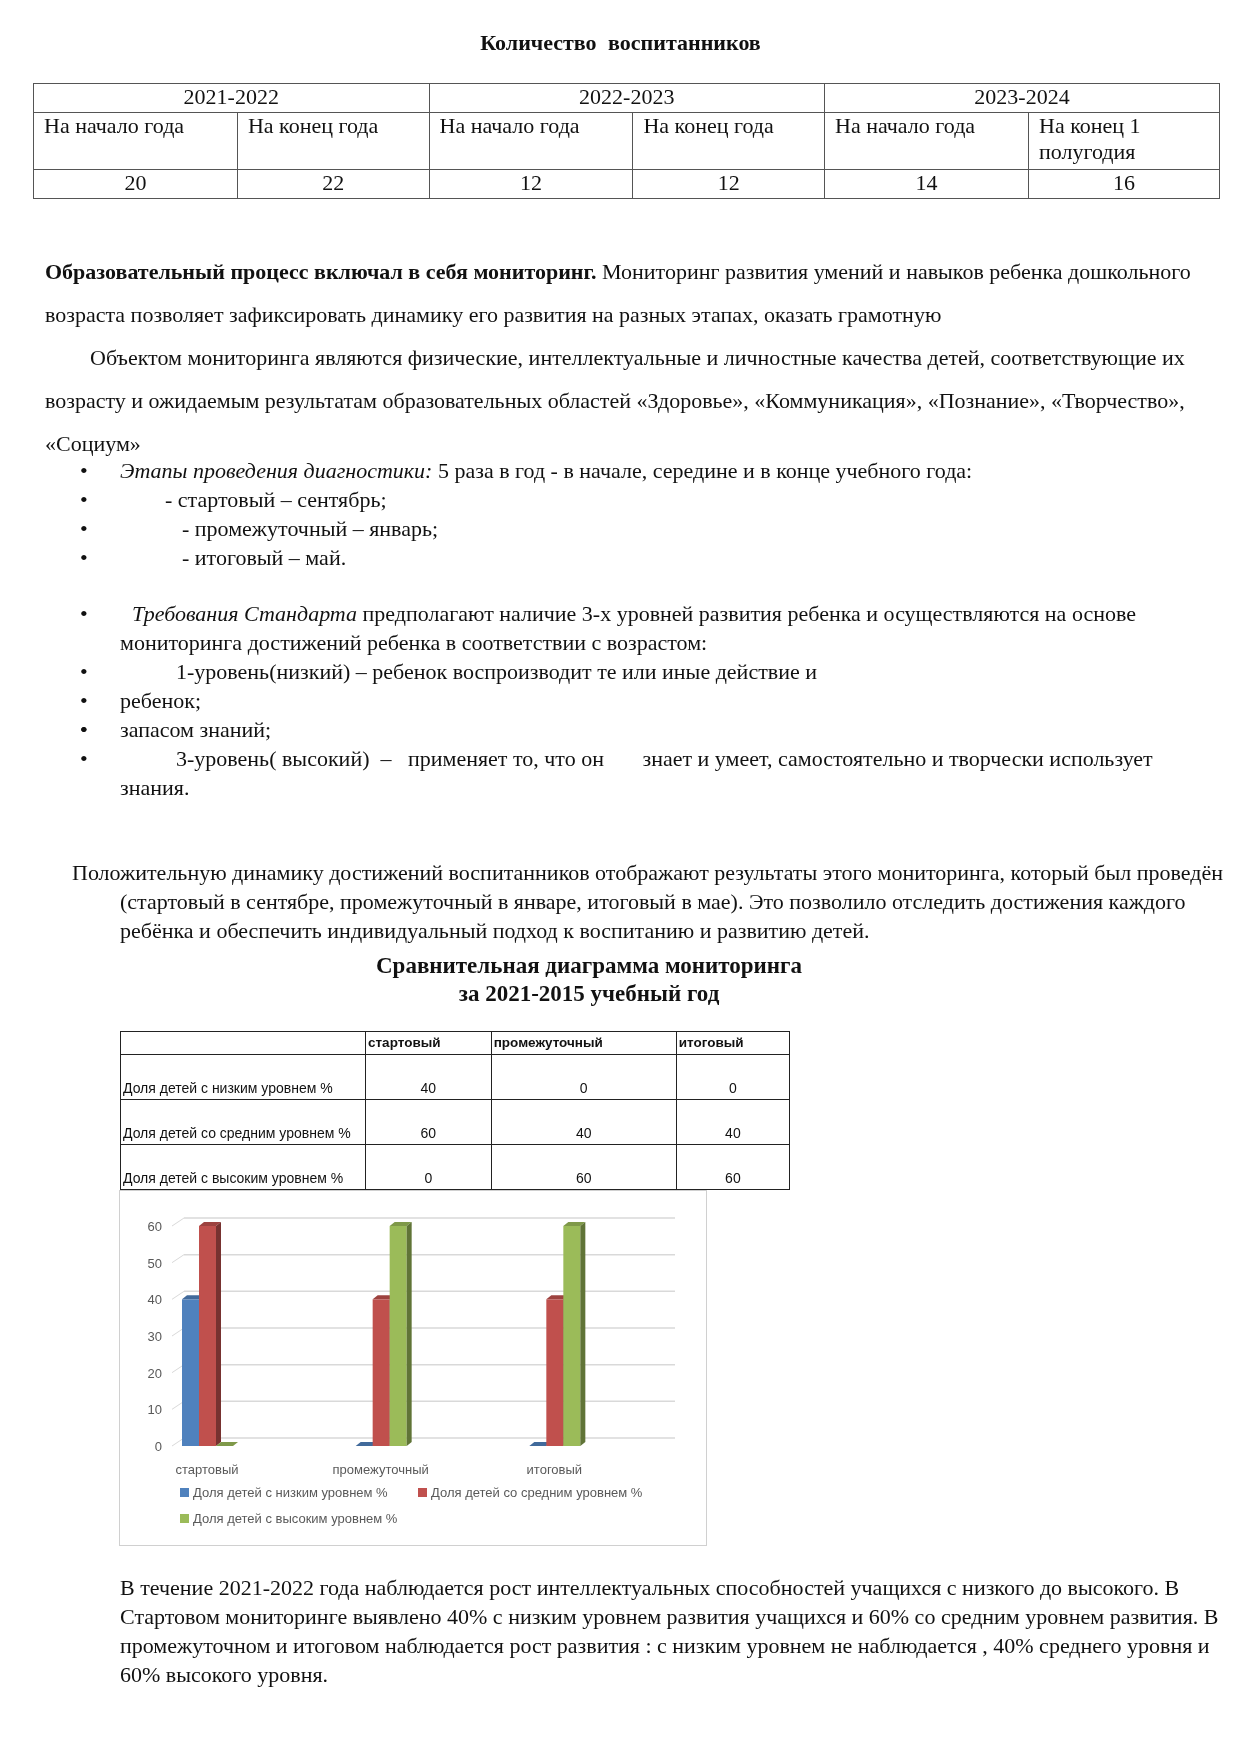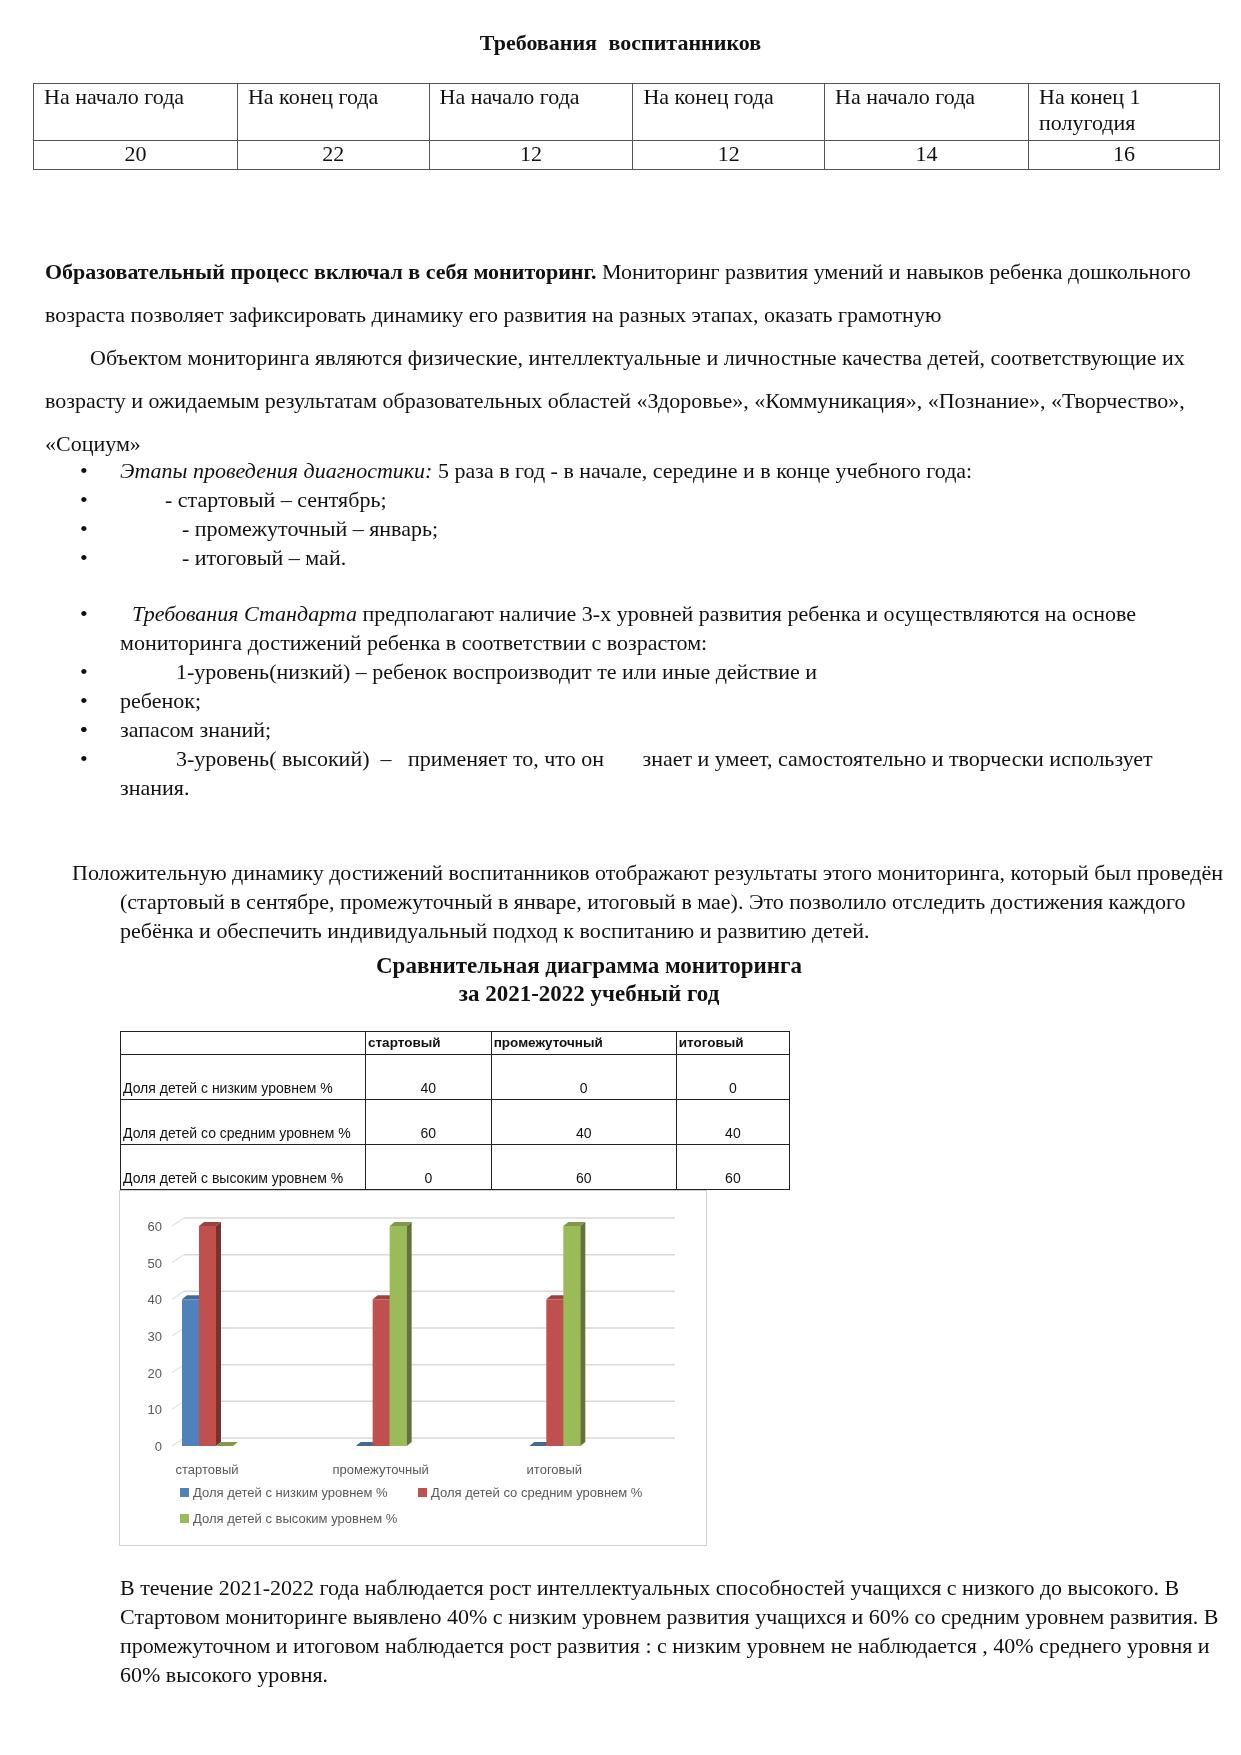--- a/index.html
+++ b/index.html
@@ -47,24 +47,29 @@
   }
   .legend { font-family: "Liberation Sans", sans-serif; font-size: 13px; color: #595959; }
   .legend .item { position: absolute; white-space: nowrap; }
   .legend .sw { display: inline-block; width: 9px; height: 9px; margin-right: 4px; vertical-align: 0px; }
 
   .conclusion { left: 120px; width: 1100px; font-size: 22px; line-height: 29px; }
 </style>
 </head>
 <body>
 
-<div class="abs doc-title">Требования  воспитанников</div>
+<div class="abs doc-title">Количество  воспитанников</div>
 
 <table class="count">
   <tbody>
+      <tr class="years">
+    <td colspan="2">2021-2022</td>
+    <td colspan="2">2022-2023</td>
+    <td colspan="2">2023-2024</td>
+  </tr>
   <tr class="heads">
     <td>На начало года</td>
     <td>На конец года</td>
     <td>На начало года</td>
     <td>На конец года</td>
     <td>На начало года</td>
     <td style="width:170px">На конец 1 полугодия</td>
   </tr>
   <tr class="vals">
     <td>20</td>
@@ -125,21 +130,21 @@
   <div class="bullet">
     <span class="dot">•</span>
     <span style="padding-left:56px; white-space:pre-wrap">3-уровень( высокий)  –   применяет то, что он       знает и умеет, самостоятельно и творчески использует знания.</span>
   </div>
 </div>
 
 <div class="abs" style="top:858px; left:72px; width:1140px; font-size:22px; line-height:29px; padding-left:48px; text-indent:-48px;">Положительную динамику достижений воспитанников отображают результаты этого мониторинга, который был проведён (стартовый в сентябре, промежуточный в январе, итоговый в мае). Это позволило отследить достижения каждого ребёнка и обеспечить индивидуальный подход к воспитанию и развитию детей.</div>
 
 <div class="abs chart-title" style="top:952px;padding-left:14px;">
   <div>Сравнительная диаграмма мониторинга</div>
-  <div>за 2021-2022 учебный год</div>
+  <div>за 2021-2015 учебный год</div>
 </div>
 
 <table class="mon">
   <tbody>
       <tr class="head">
     <td class="lbl"></td>
     <td>стартовый</td>
     <td>промежуточный</td>
     <td>итоговый</td>
   </tr>

